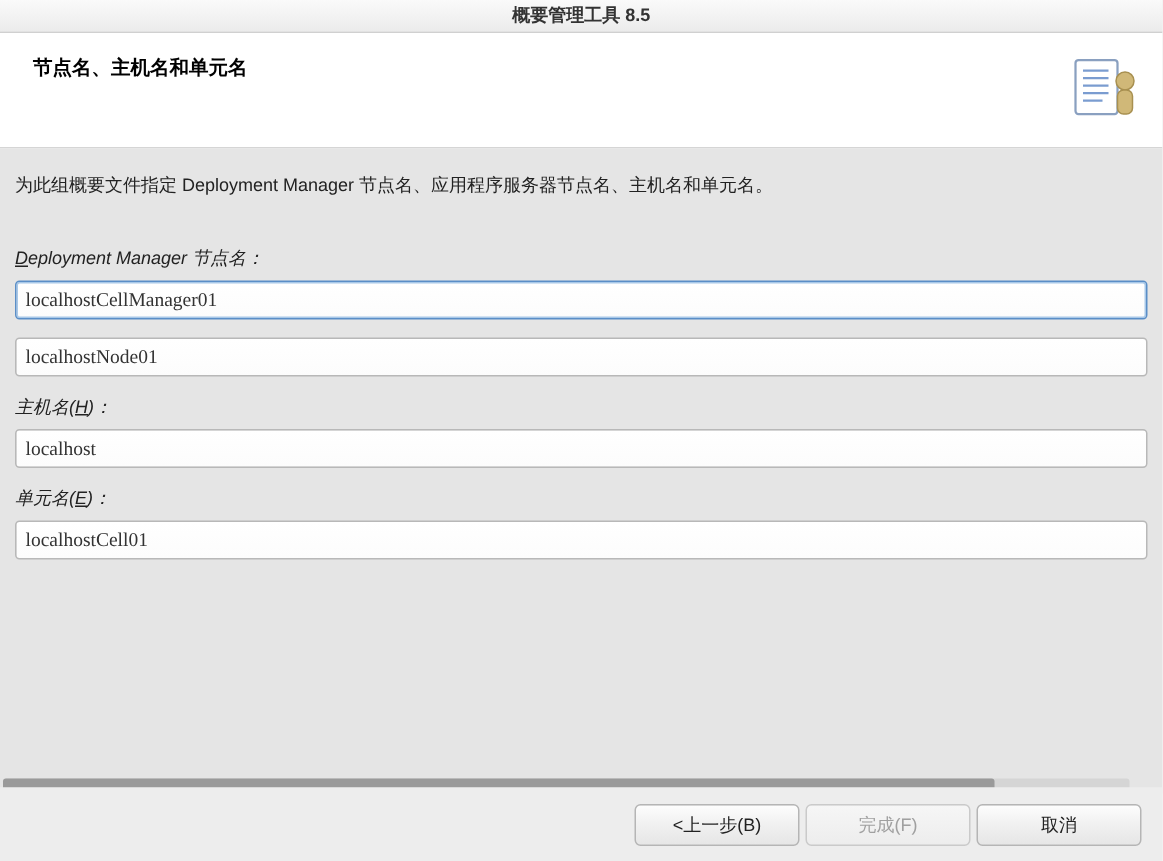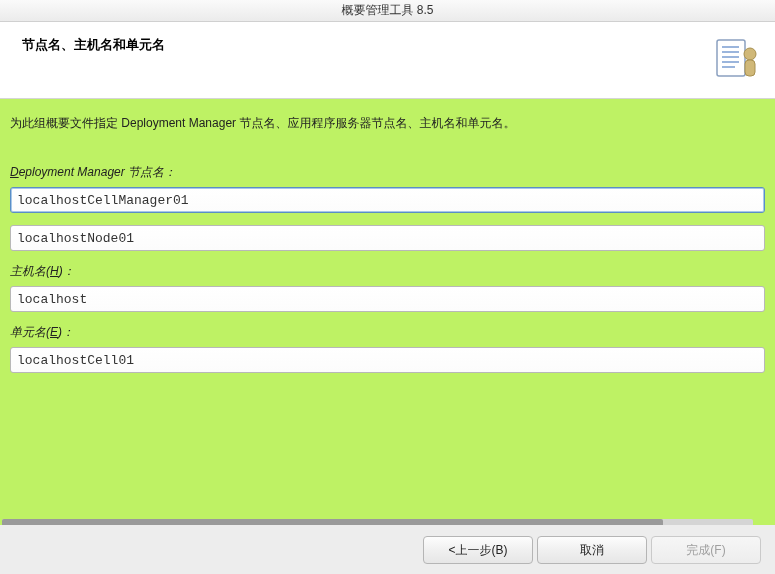--- a/index.html
+++ b/index.html
@@ -17,21 +17,21 @@
       position: relative;
     }
     .title-bar {
       background: linear-gradient(to bottom, #fafafa, #ebebeb);
       border-bottom: 1px solid #d0d0d0;
       height: 22px;
       display: flex;
       align-items: center;
       justify-content: center;
       font-size: 12px;
-      font-weight: normal;
+      font-weight: bold;
       color: #333;
     }
     .header-panel {
       background: #ffffff;
       border-bottom: 1px solid #d5d5d5;
       padding: 14px 14px 14px 22px;
       display: flex;
       justify-content: space-between;
       align-items: flex-start;
       min-height: 68px;
@@ -44,21 +44,21 @@
     .header-icon {
       width: 46px;
       height: 48px;
       position: relative;
     }
     .header-icon svg {
       width: 46px;
       height: 48px;
     }
     .content-area {
-      background: #bef264;
+      background: #e5e5e5;
       padding: 16px 10px 10px 10px;
       height: 430px;
       overflow: hidden;
       position: relative;
     }
     .description {
       font-size: 12px;
       color: #222;
       margin-bottom: 32px;
     }
@@ -73,21 +73,21 @@
       font-style: italic;
     }
     .form-label .underline {
       text-decoration: underline;
     }
     .form-input {
       width: 100%;
       height: 26px;
       padding: 4px 6px;
       font-size: 13px;
-      font-family: Liberation Mono, monospace;
+      font-family: Liberation Serif, serif;
       color: #333;
       border: 1px solid #b8b8b8;
       border-radius: 3px;
       background: linear-gradient(to bottom, #ffffff 0%, #fcfcfc 100%);
       outline: none;
     }
     .form-input.focused {
       border: 1px solid #5a8ec7;
       box-shadow: inset 0 0 0 1px #a8c8e8;
     }
@@ -192,15 +192,15 @@
     <input type="text" class="form-input" value="localhostCell01" style="">
   </div>
 
   <div class="scrollbar-hint">
     <div class="scrollbar-thumb"></div>
   </div>
 </div>
 
 <div class="footer">
   <button class="btn">&lt;上一步(B)</button>
+  <button class="btn disabled">完成(F)</button>
   <button class="btn">取消</button>
-  <button class="btn disabled">完成(F)</button>
 </div>
 
 </body></html>

